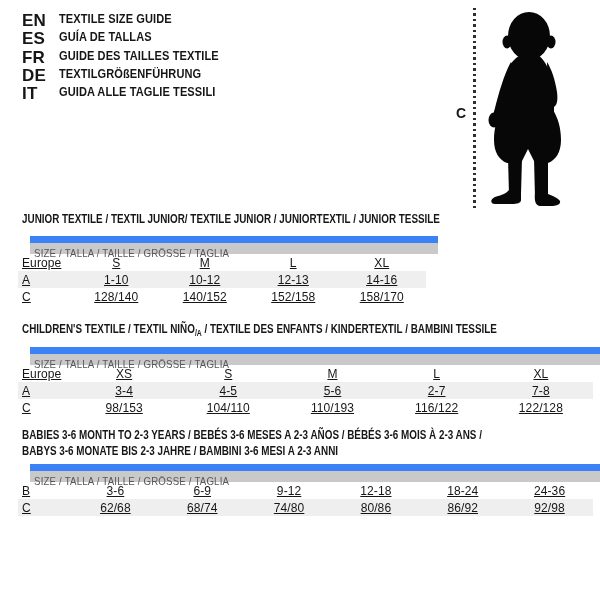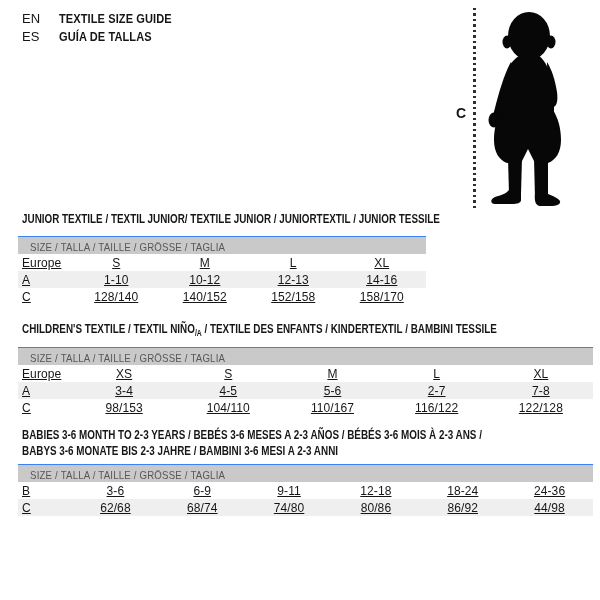--- a/index.html
+++ b/index.html
@@ -8,42 +8,42 @@
     background:var(--page-bg,#ffffff);
     font-family:"Liberation Sans",sans-serif;
     color:var(--text,#161616);
     position:relative;overflow:hidden;
   }
   .canvas{position:absolute;left:0;top:0;width:600px;height:600px;}
 
   
   .lang-header{position:absolute;top:11px;left:22px;}
   .lang-row{display:flex;height:18.3px;align-items:flex-start;}
-  .lang-code{width:37px;font-weight:400;font-size:13px;letter-spacing:.2px;}
+  .lang-code{width:37px;font-weight:700;font-size:17px;letter-spacing:.2px;}
   .lang-text{display:inline-block;font-weight:700;font-size:13px;white-space:nowrap;
              transform:scaleX(.85);transform-origin:0 0;letter-spacing:.1px;}
 
   
   .c-label{position:absolute;left:456px;top:105px;font-weight:700;font-size:14px;}
   .measure-line{position:absolute;left:473px;top:8px;width:2.5px;height:200px;
     background-image:repeating-linear-gradient(to bottom,#2e2e2e 0 2.5px,transparent 2.5px 5.5px);}
   .baby-svg{position:absolute;left:482px;top:10px;width:90px;height:198px;}
   .baby-svg *{fill:var(--silhouette,#070707);}
 
   
   .table-block{position:absolute;left:18px;}
   .t1{top:211px;width:408px;height:96px;}
   .t2{top:321px;width:575px;height:97px;}
   .t3{top:427px;width:575px;height:90px;}
   .table-title{position:absolute;top:0;left:4px;margin:0;font-size:13px;font-weight:700;
     line-height:16px;white-space:nowrap;transform:scaleX(.76);transform-origin:0 0;}
   .sub{font-size:9px;vertical-align:-3px;font-weight:700;}
-  .size-bar{position:absolute;left:0;width:100%;height:18px;box-sizing:border-box;
-    background:var(--bar-bg,#c9c9c9);line-height:18px;padding-left:12px;
-    border-top:1px solid #3b82f6;}
+  .size-bar{position:absolute;left:12px;width:100%;height:18px;box-sizing:border-box;
+    background:var(--bar-bg,#c9c9c9);line-height:18px;padding-left:4px;
+    border-top:7px solid #3b82f6;}
   .size-bar span{display:inline-block;font-size:11px;color:var(--bar-text,#575757);
     white-space:nowrap;transform:scaleX(.88);transform-origin:0 0;letter-spacing:.2px;}
   .size-table{position:absolute;left:0;width:100%;border-collapse:collapse;
     table-layout:fixed;font-size:12px;text-decoration:underline;}
   .size-table td{height:17px;padding:0;text-align:center;vertical-align:middle;letter-spacing:.1px;}
   .size-table td.rowhead{width:50px;text-align:left;padding-left:4px;}
   .size-table tr.shaded{background:var(--shaded-row-bg,#efefef);}
   .t1 .size-bar{top:25px}.t1 .size-table{top:43px}
   .t2 .size-bar{top:26px}.t2 .size-table{top:44px}
   .t3 .size-bar{top:37px}.t3 .size-table{top:55px}
@@ -59,20 +59,32 @@
 <div class="canvas">
 
   <div class="lang-header" id="lang-rows">
       <div class="lang-row">
         <span class="lang-code">EN</span>
         <span class="lang-text">TEXTILE SIZE GUIDE</span>
       </div>
       <div class="lang-row">
         <span class="lang-code">ES</span>
         <span class="lang-text">GUÍA DE TALLAS</span>
+      </div>
+      <div class="lang-row">
+        <span class="lang-code">FR</span>
+        <span class="lang-text">GUIDE DES TAILLES TEXTILE</span>
+      </div>
+      <div class="lang-row">
+        <span class="lang-code">DE</span>
+        <span class="lang-text">TEXTILGRÖßENFÜHRUNG</span>
+      </div>
+      <div class="lang-row">
+        <span class="lang-code">IT</span>
+        <span class="lang-text">GUIDA ALLE TAGLIE TESSILI</span>
       </div>
     </div>
 
   <div>
     <span class="c-label">C</span>
     <div class="measure-line"></div>
     <svg class="baby-svg" viewBox="0 0 90 198" aria-hidden="true">
       <ellipse cx="47" cy="26" rx="21" ry="24"></ellipse>
       <ellipse cx="25" cy="32" rx="4.5" ry="6.5"></ellipse>
       <ellipse cx="69" cy="32" rx="4.5" ry="6.5"></ellipse>
@@ -136,49 +148,49 @@
             <td>3-4</td>
             <td>4-5</td>
             <td>5-6</td>
             <td>2-7</td>
             <td>7-8</td>
           </tr>
           <tr>
             <td class="rowhead">C</td>
             <td>98/153</td>
             <td>104/110</td>
-            <td>110/167</td>
+            <td>110/193</td>
             <td>116/122</td>
             <td>122/128</td>
           </tr>
         </tbody>
       </table>
   </section>
 
   <section class="table-block t3" id="tblock-2">
     <h2 class="table-title"><span>BABIES 3-6 MONTH TO 2-3 YEARS / BEBÉS 3-6 MESES A 2-3 AÑOS / BÉBÉS 3-6 MOIS À 2-3 ANS /</span><br><span>BABYS 3-6 MONATE BIS 2-3 JAHRE / BAMBINI 3-6 MESI A 2-3 ANNI</span></h2>
     <div class="size-bar"><span>SIZE / TALLA / TAILLE / GRÖSSE / TAGLIA</span></div>
     <table class="size-table">
         <tbody>
           <tr>
             <td class="rowhead">B</td>
             <td>3-6</td>
             <td>6-9</td>
-            <td>9-11</td>
+            <td>9-12</td>
             <td>12-18</td>
             <td>18-24</td>
             <td>24-36</td>
           </tr>
           <tr class="shaded">
             <td class="rowhead">C</td>
             <td>62/68</td>
             <td>68/74</td>
             <td>74/80</td>
             <td>80/86</td>
             <td>86/92</td>
-            <td>44/98</td>
+            <td>92/98</td>
           </tr>
         </tbody>
       </table>
   </section>
 
 
 </div>
 
 </body></html>

